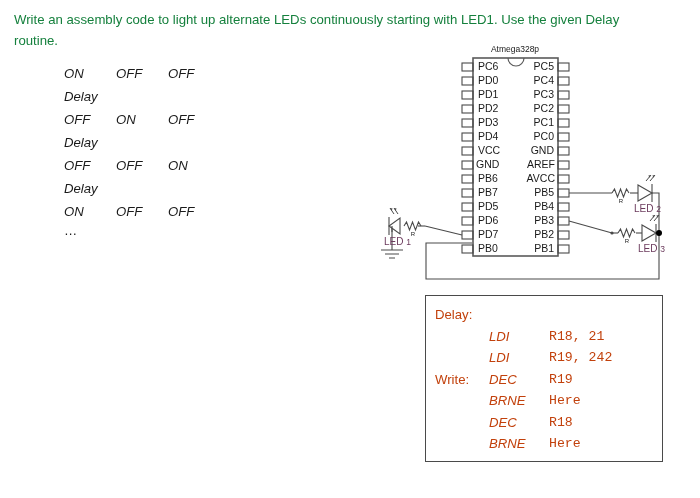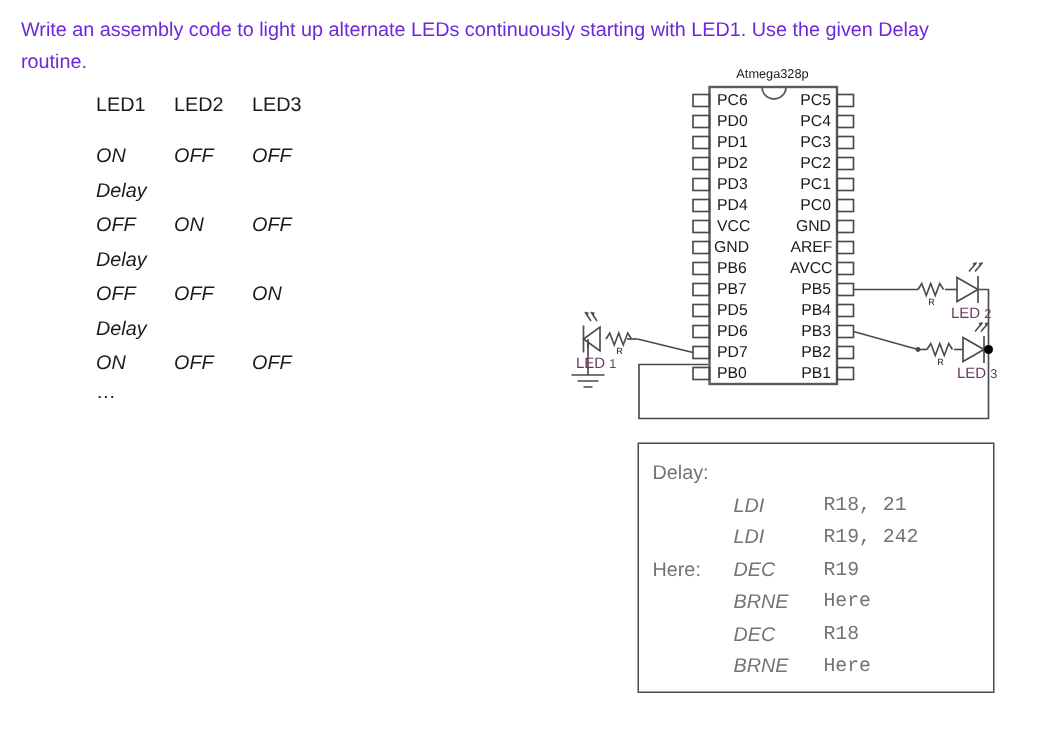--- a/index.html
+++ b/index.html
@@ -23,21 +23,21 @@
   }
 
   
   .prompt {
     position: absolute;
     left: 14px;
     top: 9px;
     width: 640px;
     font-size: 13.2px;
     line-height: 21px;
-    color: #6d28d9;
+    color: #15803d;
   }
 
   
   .led-table {
     position: absolute;
     left: 64px;
     top: 62px;
     font-size: 13.2px;
     color: #1a1a1a;
   }
@@ -88,21 +88,21 @@
     width: 238px;
     height: 167px;
     border: 1.4px solid #4a4a4a;
     background: #ffffff;
     box-sizing: border-box;
   }
   .delay-inner {
     position: relative;
     padding: 11px 0 0 9px;
     font-size: 13.2px;
-    color: #737373;
+    color: #c2410c;
   }
   .code-line {
     display: flex;
     height: 21.5px;
     align-items: flex-start;
     white-space: pre;
   }
   .col-label {
     width: 54px;
     flex: 0 0 54px;
@@ -118,25 +118,20 @@
   }
 </style>
 </head>
 <body>
 
 <div id="page">
 
   <div class="prompt">Write an assembly code to light up alternate LEDs continuously starting with LED1. Use the given Delay routine.</div>
 
   <div class="led-table">
-    <div class="led-head-row">
-      <span>LED1</span>
-      <span>LED2</span>
-      <span>LED3</span>
-    </div>
 
     <div class="led-row">
       <span>ON</span>
       <span>OFF</span>
       <span>OFF</span>
     </div>
     <div class="led-row delay-row">
       <span>Delay</span>
     </div>
 
@@ -310,21 +305,21 @@
         <span class="col-label"></span>
         <span class="col-mnemonic">LDI</span>
         <span class="col-operand">R18, 21</span>
       </div>
       <div class="code-line">
         <span class="col-label"></span>
         <span class="col-mnemonic">LDI</span>
         <span class="col-operand">R19, 242</span>
       </div>
       <div class="code-line">
-        <span class="col-label">Here:</span>
+        <span class="col-label">Write:</span>
         <span class="col-mnemonic">DEC</span>
         <span class="col-operand">R19</span>
       </div>
       <div class="code-line">
         <span class="col-label"></span>
         <span class="col-mnemonic">BRNE</span>
         <span class="col-operand">Here</span>
       </div>
       <div class="code-line">
         <span class="col-label"></span>

